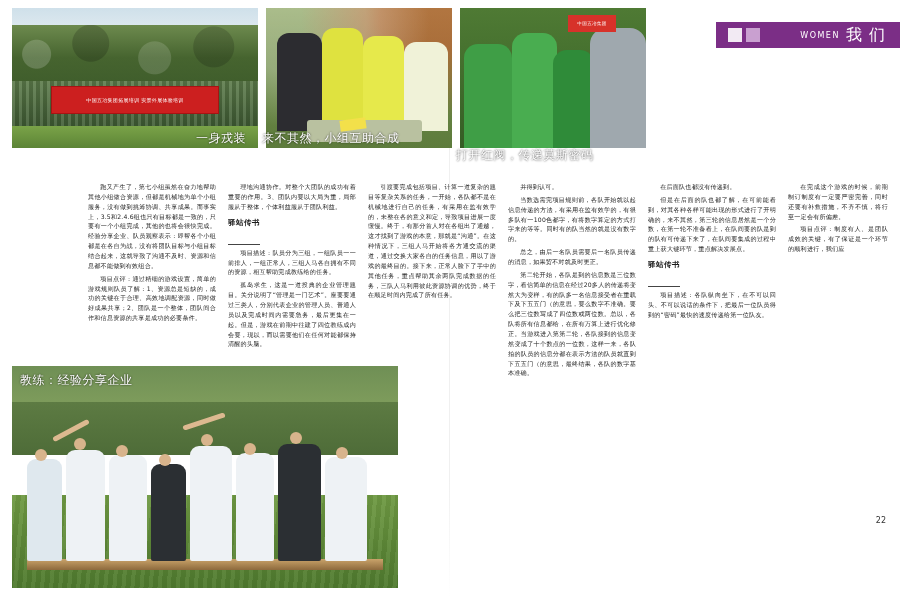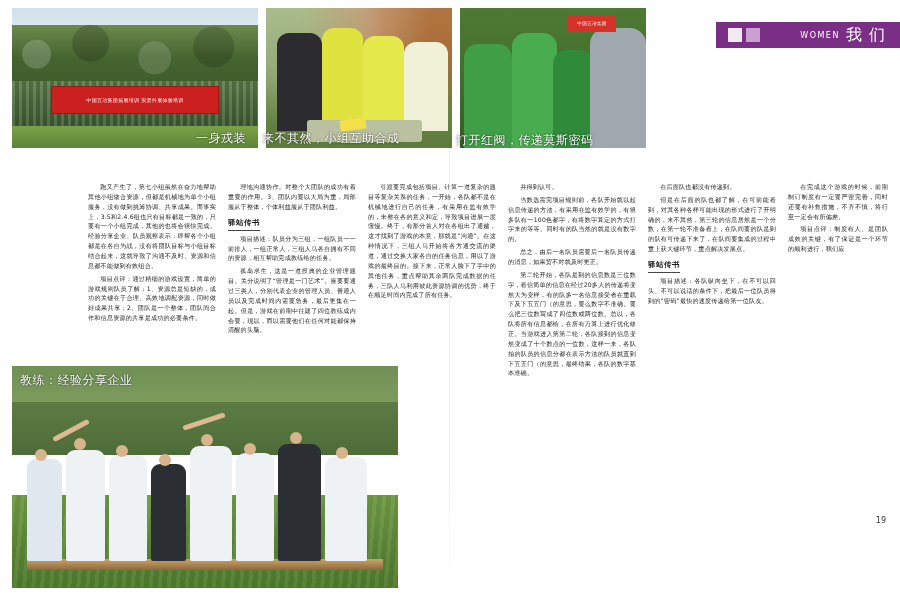--- a/index.html
+++ b/index.html
@@ -70,21 +70,21 @@
   .ph3 .badge { position:absolute; left:58%; top:5%; width:26%; height:12%; background:#d7322a; color:#fff;
       font-size:4.5px; display:flex; align-items:center; justify-content:center; letter-spacing:.4px;}
 
   .caption {
     position:absolute; color:#ffffff; font-size:12px; letter-spacing:.5px;
     text-shadow:0 0 2px rgba(0,0,0,.85);
     font-family:Liberation Mono, monospace;
   }
   .cap1 { left:196px; top:130px; }
   .cap2 { left:262px; top:130px; }
-  .cap3 { left:456px; top:132px; }
+  .cap3 { left:456px; top:147px; }
 
   
   .women-tab {
     position:absolute; right:0; top:22px; width:184px; height:26px;
     background:#7b2e86; display:flex; align-items:center; justify-content:flex-end;
     padding-right:14px; color:#fff; font-size:9px; letter-spacing:2px;
   }
   .women-tab .sq {
     position:absolute; left:12px; top:6px; width:14px; height:14px; background:#ffffff; opacity:.9;
   }
@@ -108,21 +108,21 @@
   .c3 { left:368px; top:182px; width:128px; }
   .c4 { left:508px; top:182px; width:128px; }
   .c5 { left:648px; top:182px; width:128px; }
   .c6 { left:788px; top:182px; width:100px; }
 
   .col p { margin:0 0 3px 0; text-indent:2em; }
   .sub {
     display:block; font-size:7.5px; font-weight:bold; color:#1a1a1a;
     margin:5px 0 3px 0; text-indent:0; letter-spacing:.5px;
   }
-  .sub-ul { display:inline-block; border-bottom:1.2px solid #444; padding-bottom:1px;font-family:Liberation Serif, serif; }
+  .sub-ul { display:inline-block; border-bottom:1.2px solid #444; padding-bottom:15px;font-family:Liberation Serif, serif; }
 
   
   .photo-bottom {
     position:absolute; left:12px; top:366px; width:386px; height:222px; overflow:hidden;
   }
   .pb .sky { position:absolute; left:0; top:0; width:100%; height:26%;
       background:linear-gradient(180deg,#6f8f55,#86a35f); }
   .pb .far { position:absolute; left:0; top:16%; width:100%; height:24%;
       background:linear-gradient(180deg,#5d7b43,#4e6c38); }
   .pb .grass { position:absolute; left:0; bottom:0; width:100%; height:42%;
@@ -249,14 +249,14 @@
     <p>但是在后面的队也都了解，在可前能看到，对其各种各样可能出现的形式进行了开明确的，来不其然，第三轮的信息居然是一个分数，在第一轮不准备看上，在队间要的队是到的队有可传递下来了，在队间要集成的过程中重上获大键环节，重点解决发展点。</p>
     <div class="sub"><span class="sub-ul">驿站传书</span></div>
     <p>项目描述：各队纵向坐下，在不可以回头、不可以说话的条件下，把最后一位队员得到的“密码”最快的速度传递给第一位队友。</p>
   </div>
 
   <div class="col c6">
     <p>在完成这个游戏的时候，前期制订制度有一定要严密完善，同时还要有补救措施，不齐不慎，将行至一定会有所偏差。</p>
     <p>项目点评：制度有人、是团队成效的关键，有了保证是一个环节的顺利进行，我们应</p>
   </div>
 
-  <div class="page-num">19</div>
+  <div class="page-num">22</div>
 </div>
 
 </body></html>

